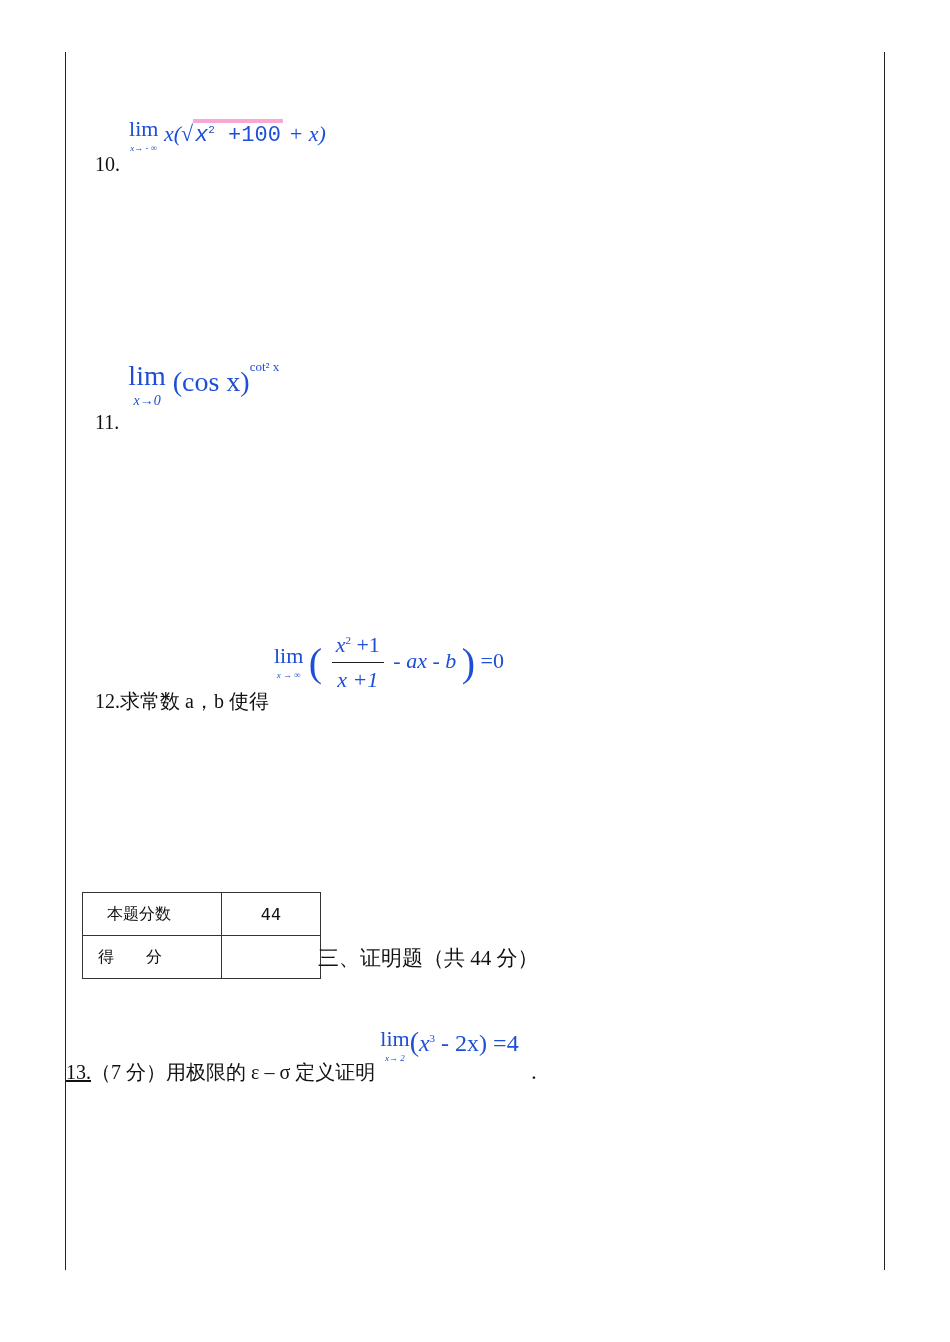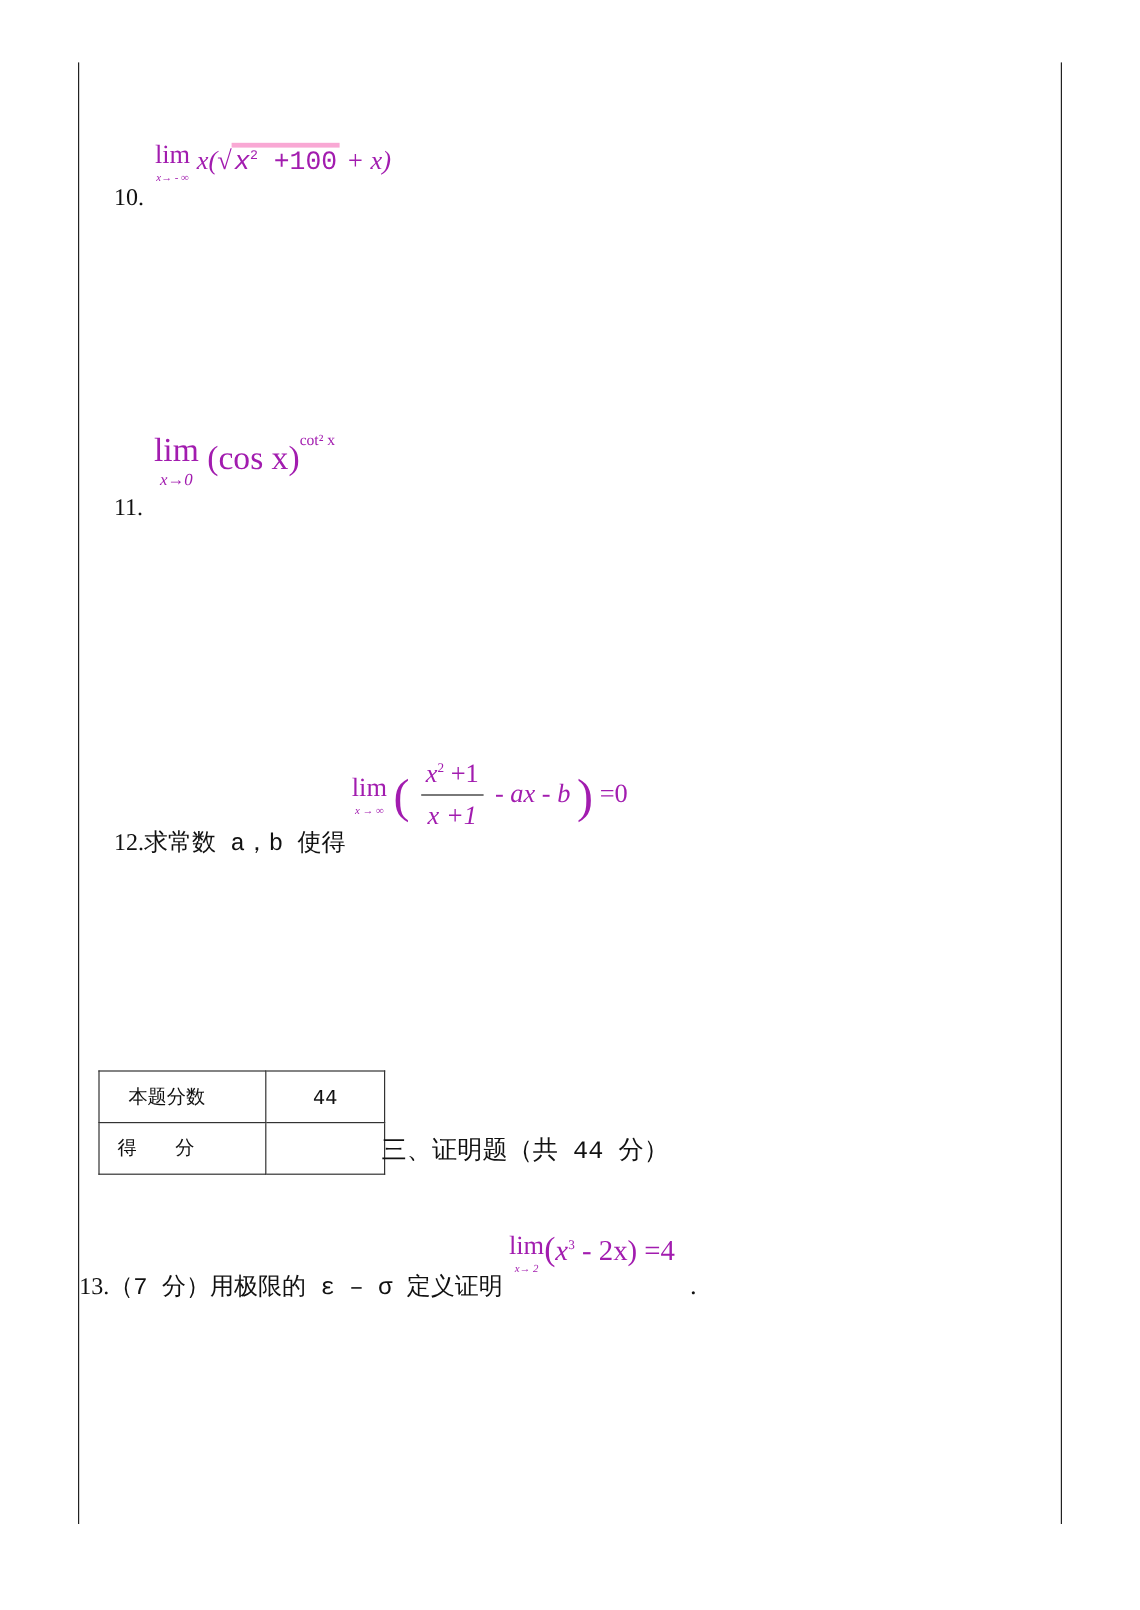--- a/index.html
+++ b/index.html
@@ -1,33 +1,33 @@
 <!DOCTYPE html>
 <html><head>
 <meta charset="utf-8">
 <style>
   html, body { margin:0; padding:0; background:#fff; }
   body { width:950px; height:1342px; position:relative; overflow:hidden;
          font-family:"DejaVu Serif","Liberation Serif",serif; color:#111; }
   .vline { position:absolute; width:1px; background:#222; }
   .abs { position:absolute; white-space:nowrap; }
   .qnum { font-size:20px; font-family:"Liberation Serif",serif; }
-  .math { font-family:"Liberation Serif",serif; font-style:normal; color:#a21caf; }
+  .math { font-family:"Liberation Serif",serif; font-style:normal; color:#1d4ed8; }
   .it { font-style:italic; }
   .lim { display:inline-flex; flex-direction:column; align-items:center; vertical-align:middle; line-height:1; }
   .lim .l { font-size:22px; }
   .lim .sub { font-size:9px; font-style:italic; margin-top:4px; }
   .frac { display:inline-flex; flex-direction:column; align-items:center; vertical-align:middle; margin:0 4px; }
   .frac .n { border-bottom:1px solid #222; padding:0 4px 4px; }
   .frac .d { padding:4px 4px 0; }
   .sqrt { border-top:4px solid #f9a8d4; padding:0 2px;font-family:Liberation Mono, monospace; }
   sup { font-size:11px; }
   table.score { border-collapse:collapse; font-family:"DejaVu Sans",sans-serif; font-size:16px; }
   table.score td { border:1px solid #333; height:42px; padding:0; }
-  .cjk { font-family:Liberation Mono, monospace;text-align:right; }
+  .cjk { font-family:Liberation Serif, serif;text-align:right; }
 </style>
 </head>
 <body>
 
 <div class="vline" style="left:65px; top:52px; height:1218px;"></div>
 <div class="vline" style="left:884px; top:52px; height:1218px;"></div>
 
 <div class="abs" style="left:95px; top:118px;">
   <span class="qnum" style="position:relative; top:30px;">10.</span>
   <span class="math" style="font-size:22px; margin-left:4px;">
@@ -78,21 +78,21 @@
     <tr>
       <td style="padding-left:15px;">得　　分</td>
       <td style="text-align:center;"></td>
     </tr>
   </tbody>
     </table>
 </div>
 <div class="abs cjk" style="left:318px; top:944px; font-size:21px;">三、证明题（共 44 分）</div>
 
 <div class="abs" style="left:66px; top:1030px;">
-  <span class="qnum" style="position:relative; top:24px;">13.</span><span class="cjk" style="font-size:20px; position:relative; top:24px;">（7 分）用极限的 ε – σ 定义证明</span>
+  <span class="qnum" style="position:relative; top:24px;text-decoration:underline;">13.</span><span class="cjk" style="font-size:20px; position:relative; top:24px;">（7 分）用极限的 ε – σ 定义证明</span>
   <span class="math" style="font-size:24px; position:relative; top:-4px;">
     <span class="lim">
         <span class="l">lim</span>
         <span class="sub">x→ 2</span>
       </span><span style="font-size:28px;">(</span><span class="it">x</span><sup>3</sup><span> - 2x)</span><span> =4</span>
   </span>
   <span style="font-size:20px; position:relative; top:24px; margin-left:6px;">.</span>
 </div>
 
 </body></html>

